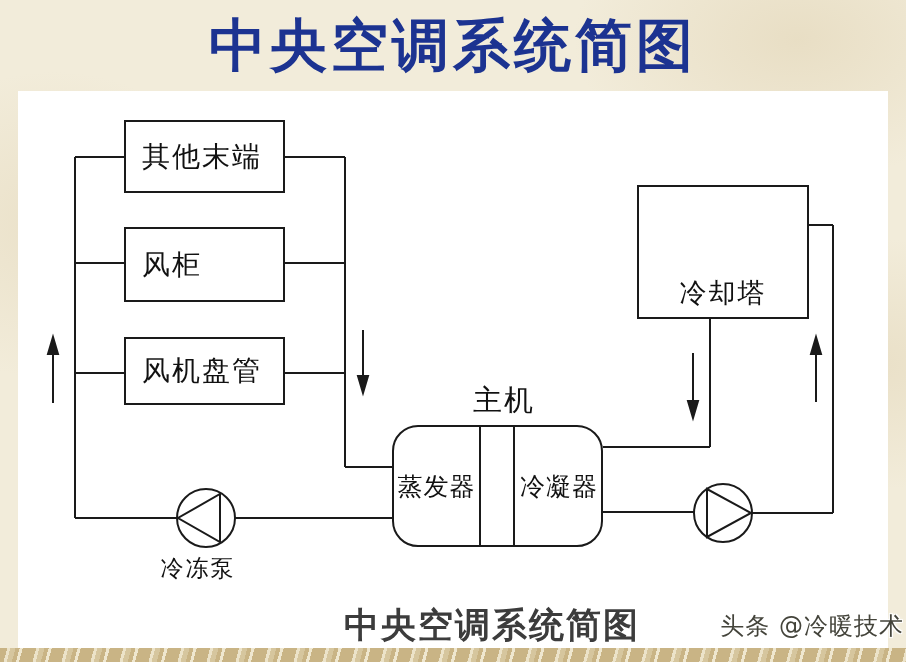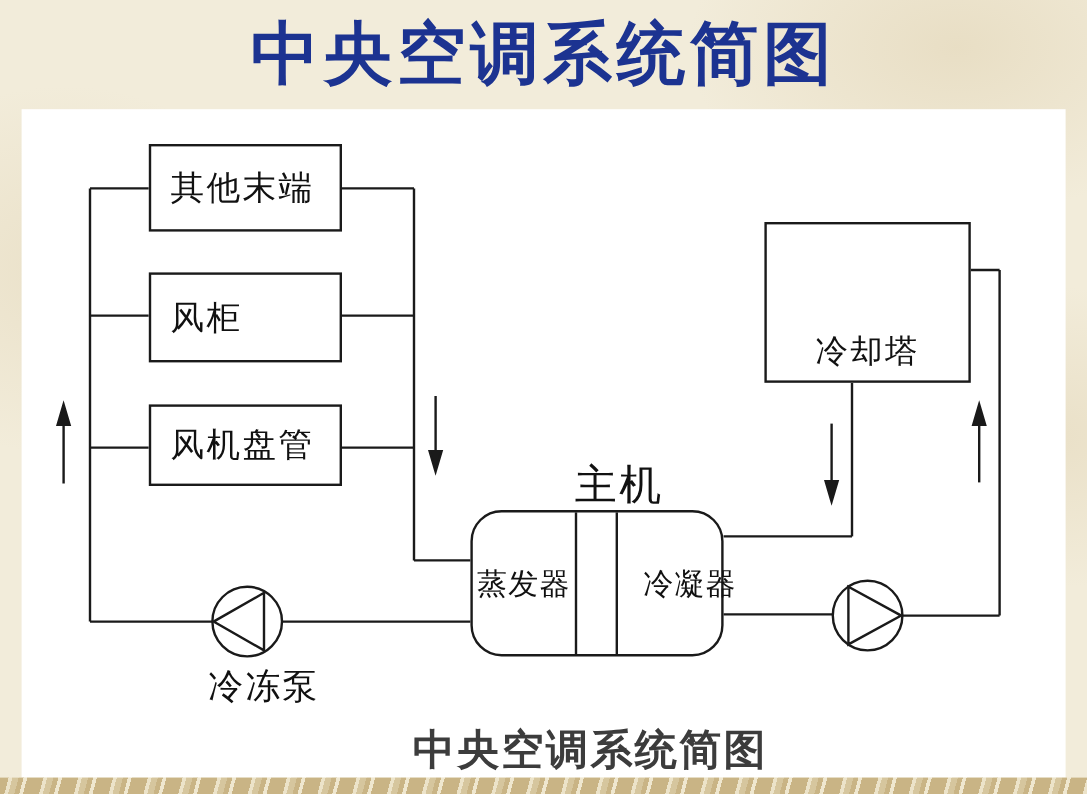--- a/index.html
+++ b/index.html
@@ -29,26 +29,26 @@
   }
   .box-terminal{left:106px;top:29px;width:161px;height:73px;}
   .box-aircab{left:106px;top:136px;width:161px;height:75px;}
   .box-fancoil{left:106px;top:246px;width:161px;height:68px;}
   .box-main{left:374px;top:334px;width:211px;height:122px;border-radius:26px;}
   .box-main .divider{position:absolute;top:0;bottom:0;width:2px;background:#1a1a1a;}
   .div1{left:85px;} .div2{left:119px;}
   .cell{position:absolute;top:0;height:100%;display:flex;align-items:center;justify-content:center;
         font-size:25px;letter-spacing:1px;white-space:nowrap;}
   .cell-evap{left:0;width:85px;}
-  .cell-cond{left:121px;width:88px;padding-left:16px;}
+  .cell-cond{left:121px;width:88px;}
   .box-tower{left:619px;top:94px;width:172px;height:134px;}
   .box-tower .lbl{left:50%;top:88px;transform:translateX(-50%);font-size:27px;letter-spacing:2px;}
   .free-lbl{position:absolute;color:#111;white-space:nowrap;text-align:center;}
-  .lbl-mainunit{left:458px;top:290px;width:80px;font-size:35px;letter-spacing:2px;}
-  .lbl-chilledpump{left:142px;top:462px;width:120px;font-size:29px;letter-spacing:2px;}
+  .lbl-mainunit{left:446px;top:290px;width:80px;font-size:29px;letter-spacing:2px;}
+  .lbl-chilledpump{left:120px;top:462px;width:120px;font-size:23px;letter-spacing:2px;}
   .lbl-coolingpump{left:659px;top:456px;width:122px;font-size:30px;letter-spacing:2px;}
   .caption{
     position:absolute;left:323px;top:511px;width:302px;text-align:center;
     font-size:35px;font-weight:600;letter-spacing:2px;color:#3c3c3c;white-space:nowrap;
   }
   .watermark{
     position:absolute;right:2px;top:610px;font-size:24px;color:#44443b;letter-spacing:1px;
     white-space:nowrap;
     text-shadow:-1px -1px 0 #fff,1px -1px 0 #fff,-1px 1px 0 #fff,1px 1px 0 #fff,0 0 4px #fff;
   }
@@ -159,15 +159,16 @@
     <div class="dbox box-tower">
       <span class="lbl">冷却塔</span>
     </div>
 
     <div class="free-lbl lbl-mainunit">主机</div>
     <div class="free-lbl lbl-chilledpump">冷冻泵</div>
 
     <div class="caption">中央空调系统简图</div>
   </div>
 
+  <div class="watermark">头条 @冷暖技术</div>
 
   <div class="bottom-strip"></div>
 </div>
 
 </body></html>

